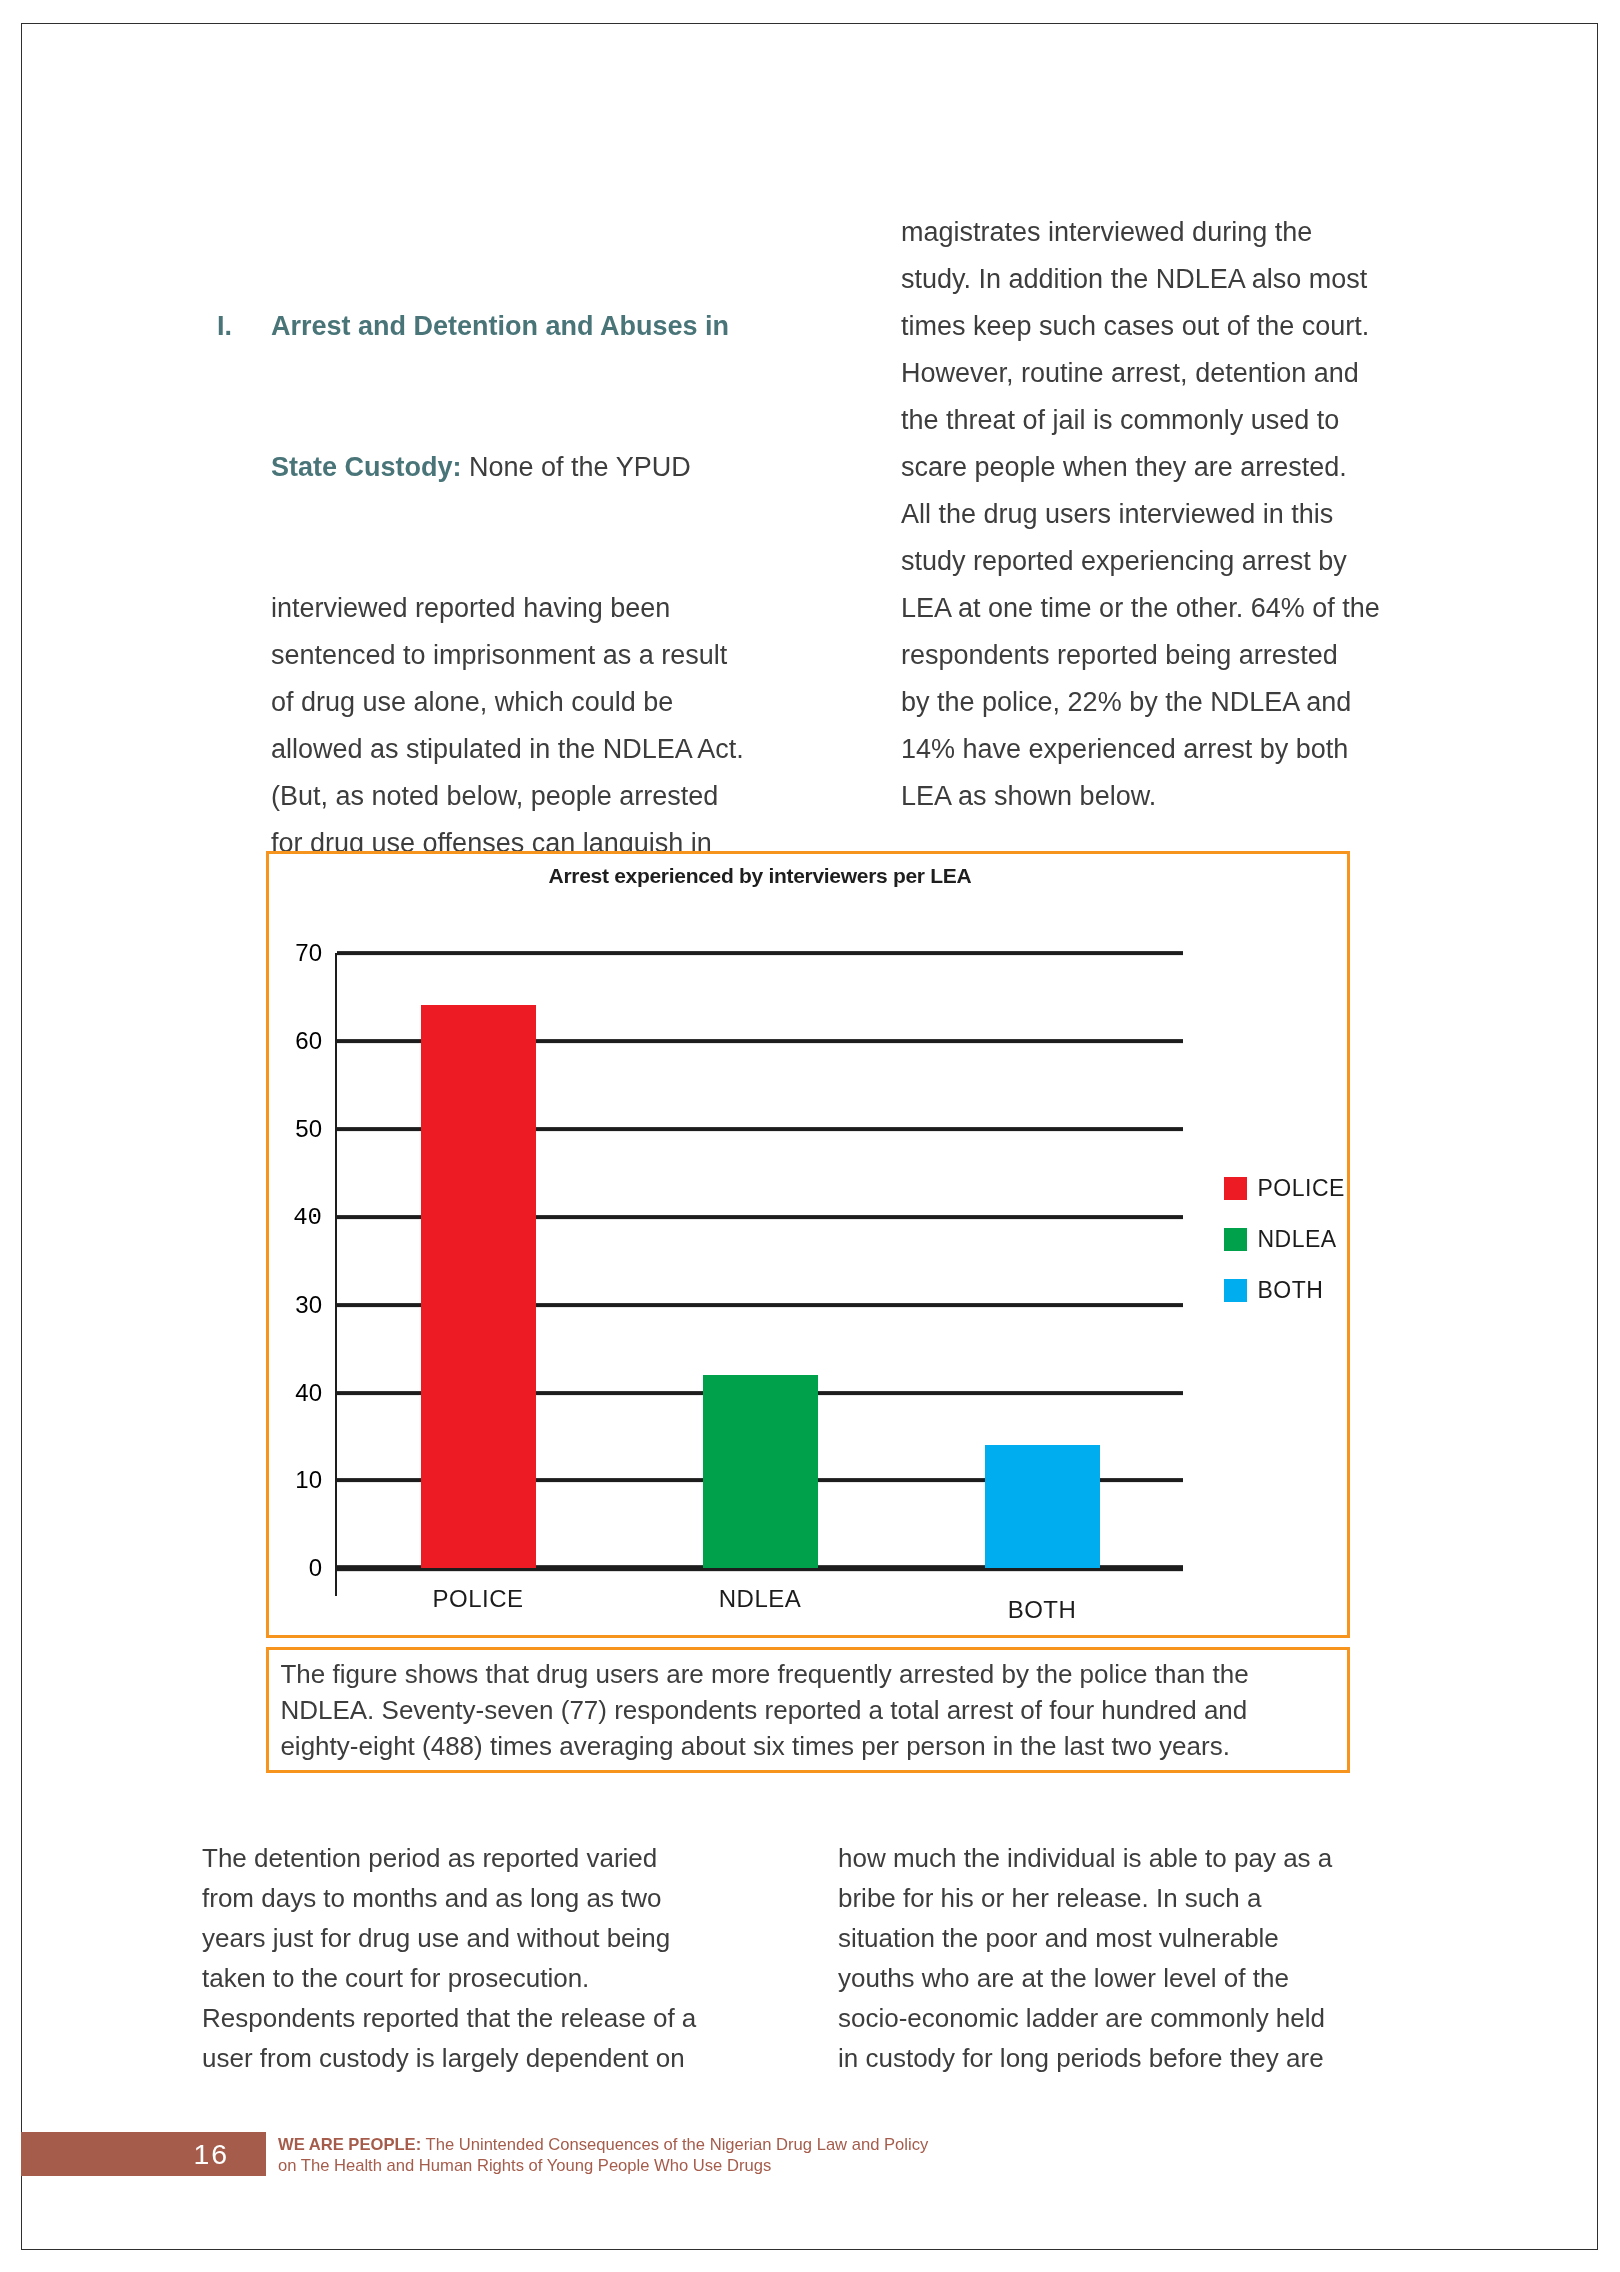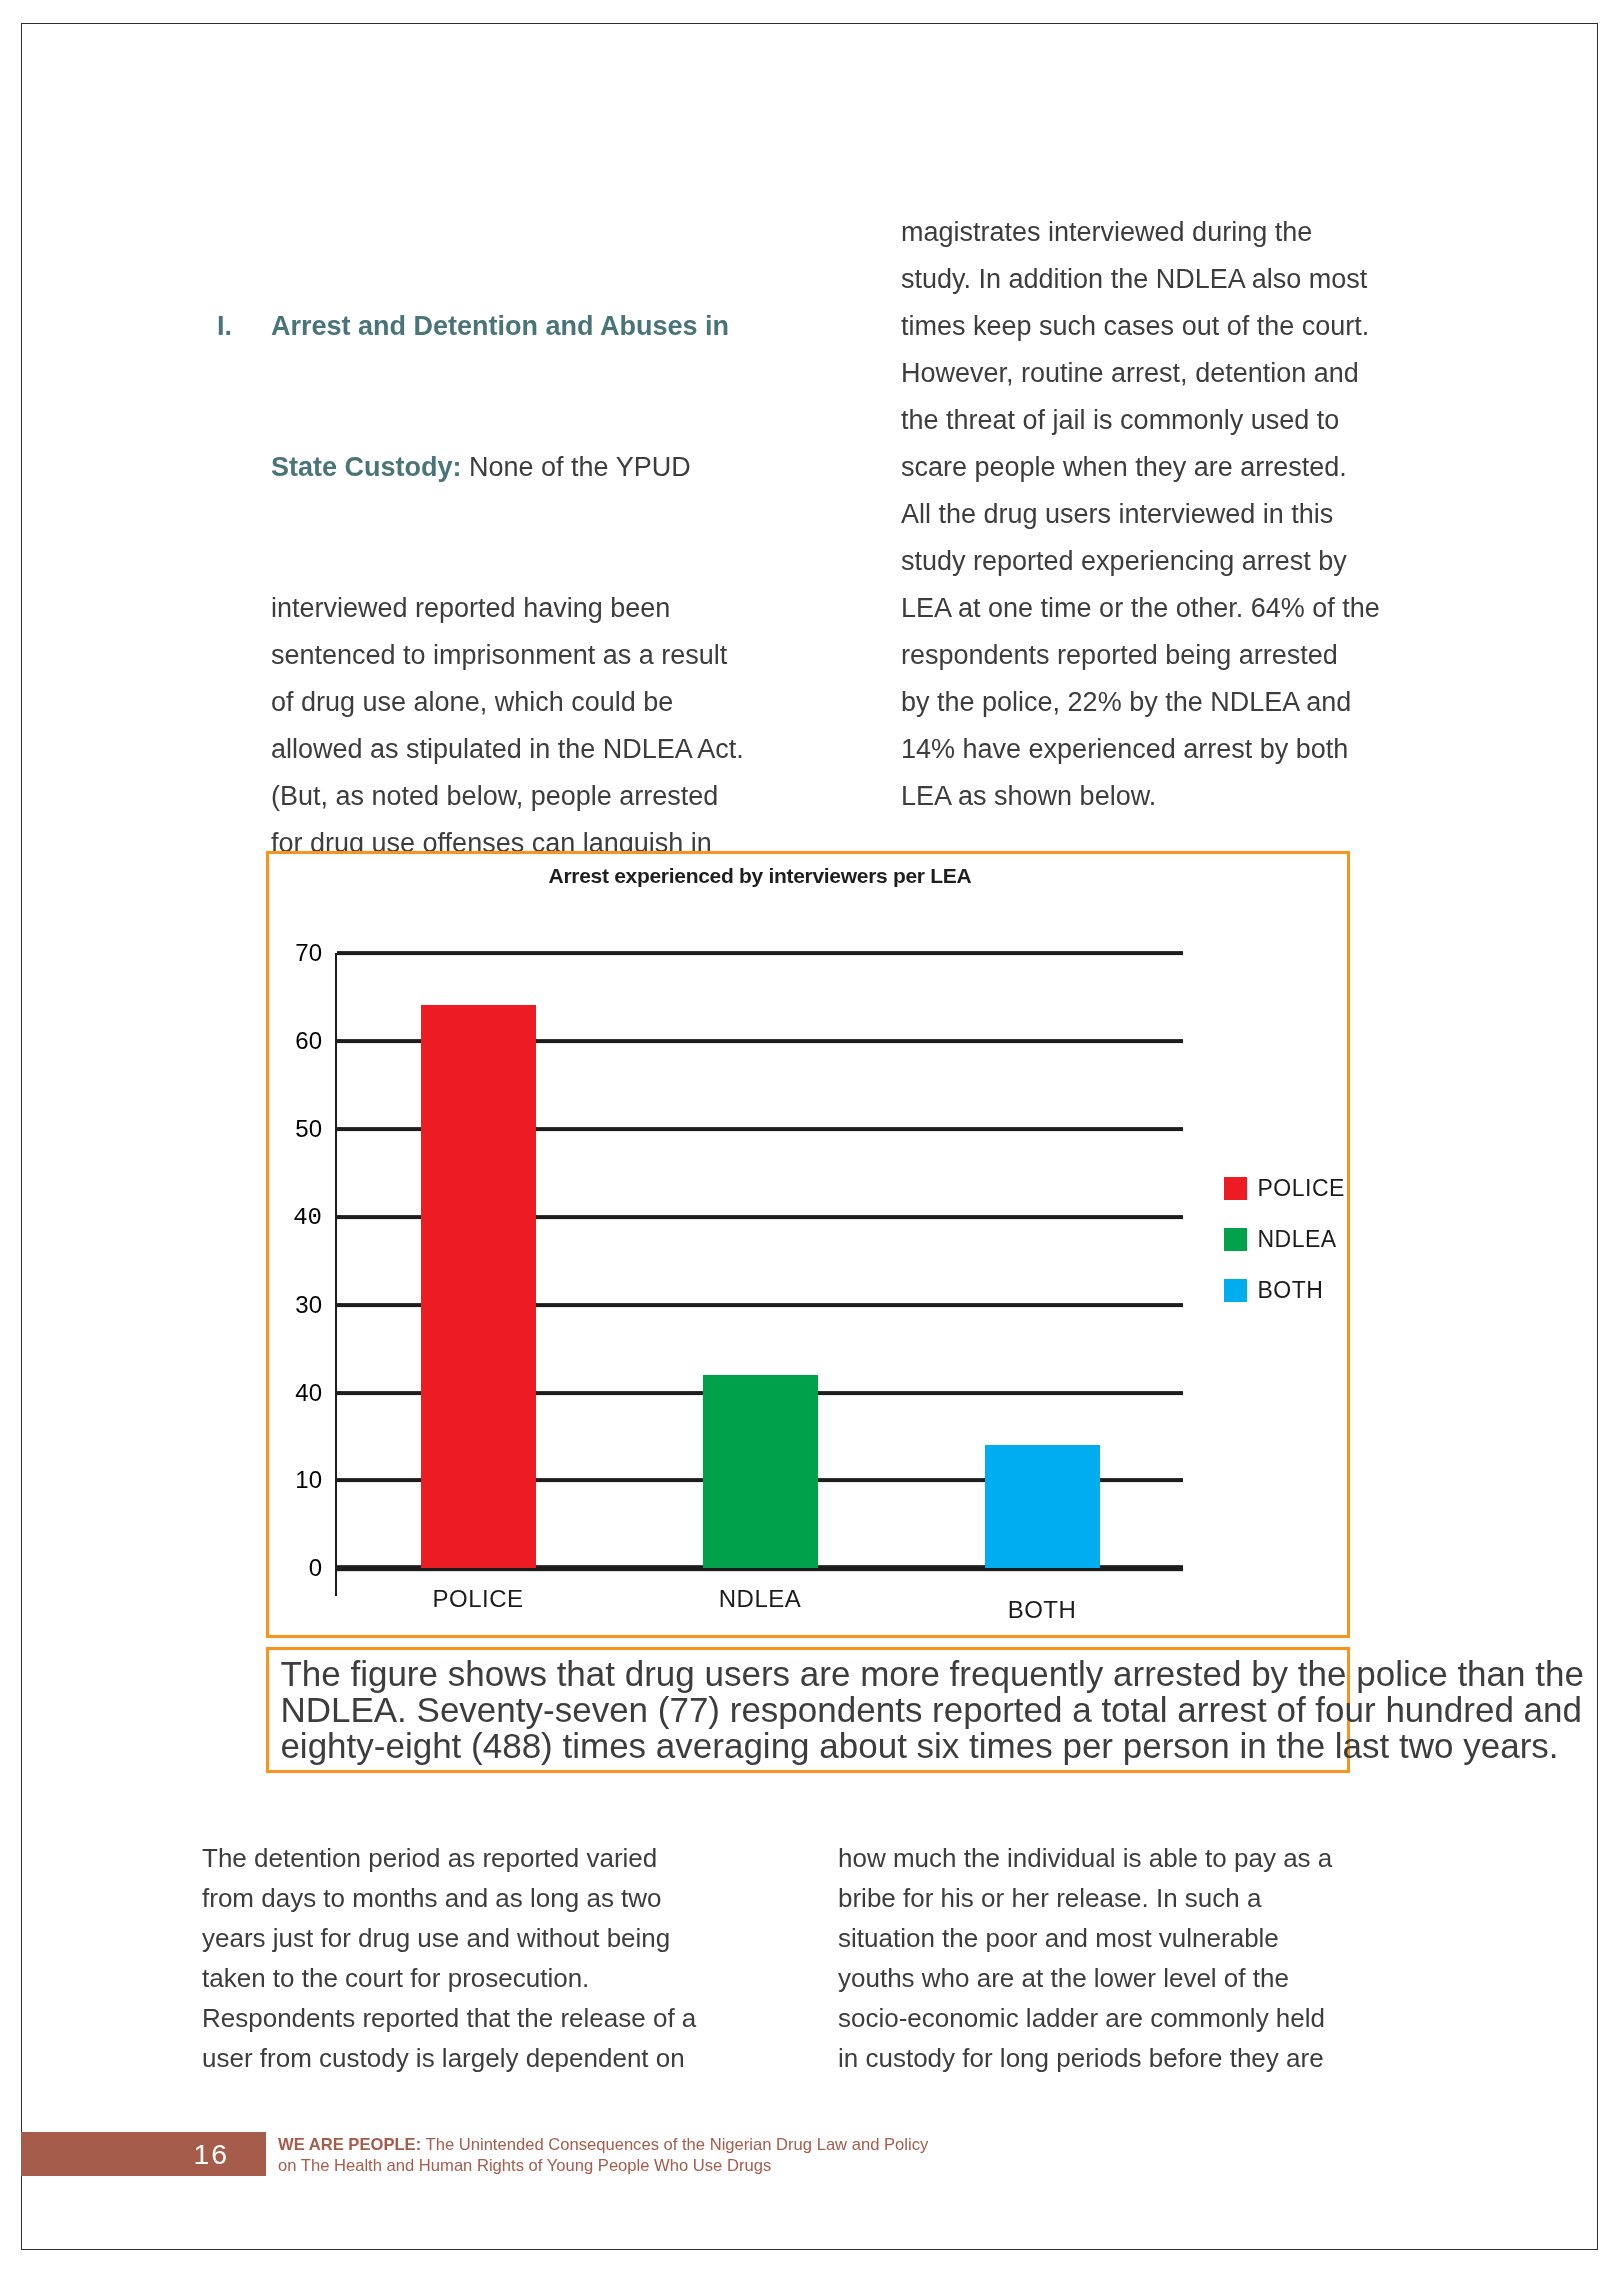--- a/index.html
+++ b/index.html
@@ -31,21 +31,21 @@
   .xlabel{position:absolute;top:632px;transform:translateX(-50%);font-size:24px;
     color:#1c1c1c;letter-spacing:0.5px;white-space:pre;}
   .legend{position:absolute;left:955px;top:321px;}
   .legend-item{display:flex;align-items:center;margin-bottom:24px;}
   .swatch{width:23px;height:23px;margin-right:10.5px;flex:none;}
   .legend-label{font-size:23px;color:#1c1c1c;letter-spacing:0.5px;}
 
   
   .caption-box{position:absolute;left:266px;top:1647px;width:1084px;height:126px;
     border:3.8px solid #F7941E;box-sizing:border-box;padding:5.7px 11.4px;
-    font-size:35px;line-height:36px;color:#3d3d3d;white-space:pre;}
+    font-size:26px;line-height:36px;color:#3d3d3d;white-space:pre;}
 
   
   .bottom-col{position:absolute;font-size:26px;line-height:40px;color:#3d3d3d;white-space:pre;}
   .col-bl{left:202px;top:1838px;}
   .col-br{left:838px;top:1838px;}
 
   
   .footer-bar{position:absolute;left:21px;top:2132px;width:245px;height:44px;background:#A55C4B;
     display:flex;align-items:center;justify-content:flex-end;padding-right:37px;box-sizing:border-box;}
   .page-num{color:#ffffff;font-size:28.5px;font-weight:400;letter-spacing:1.9px;}

